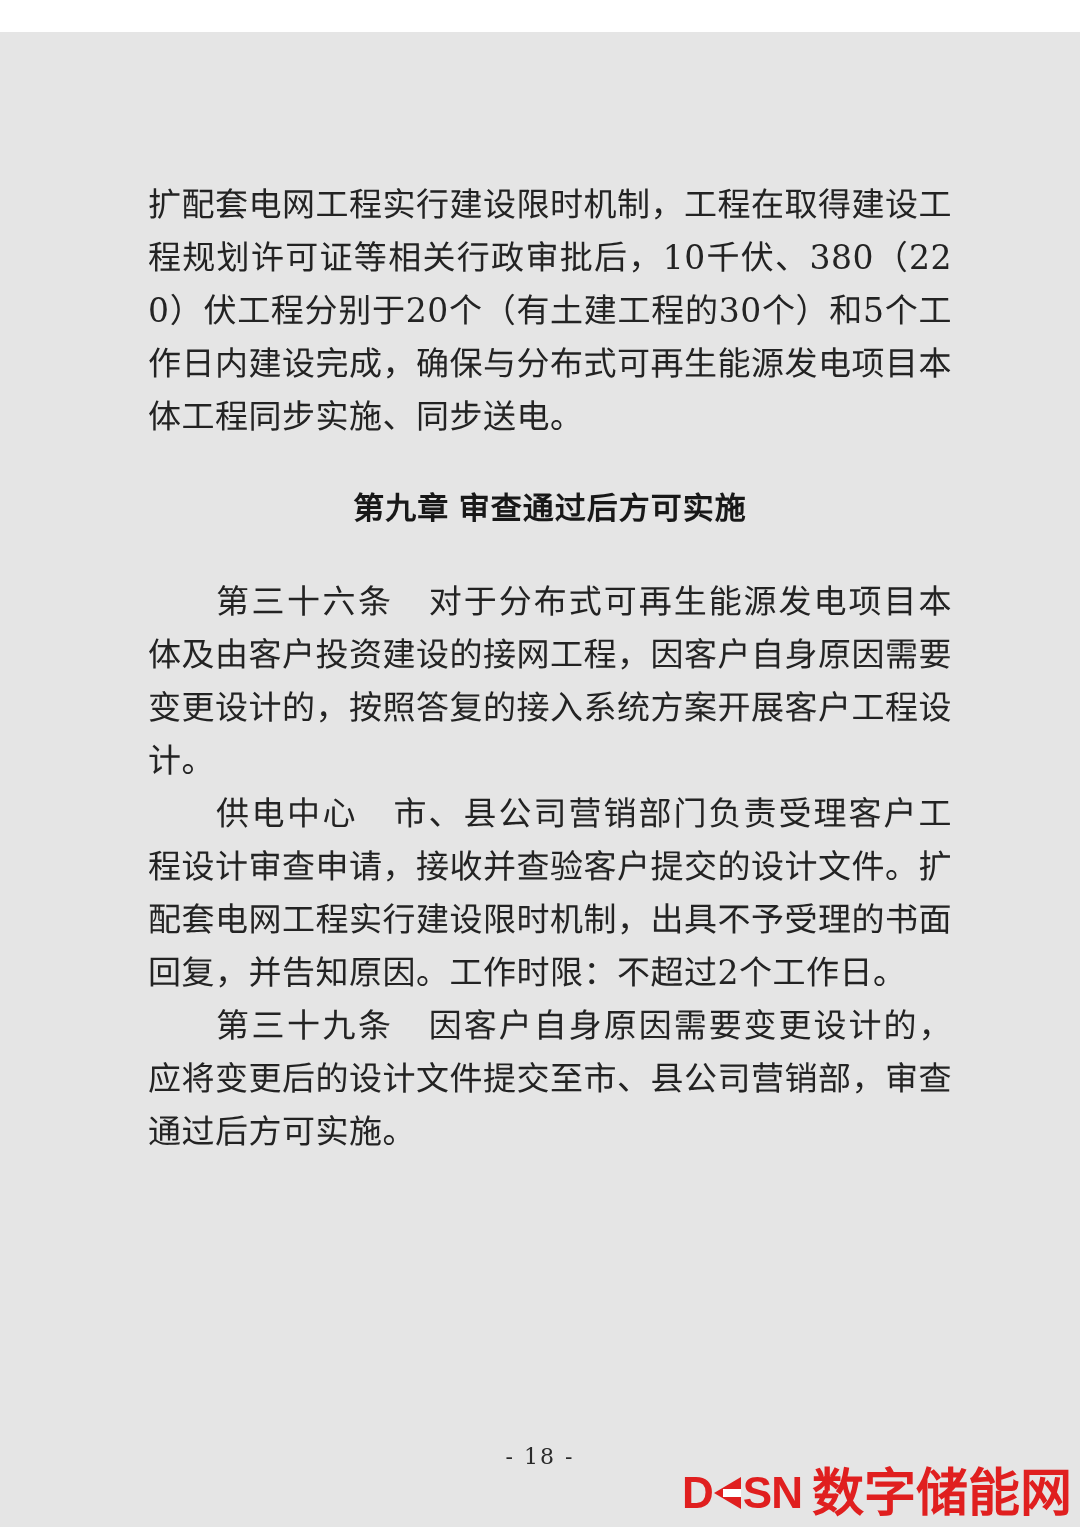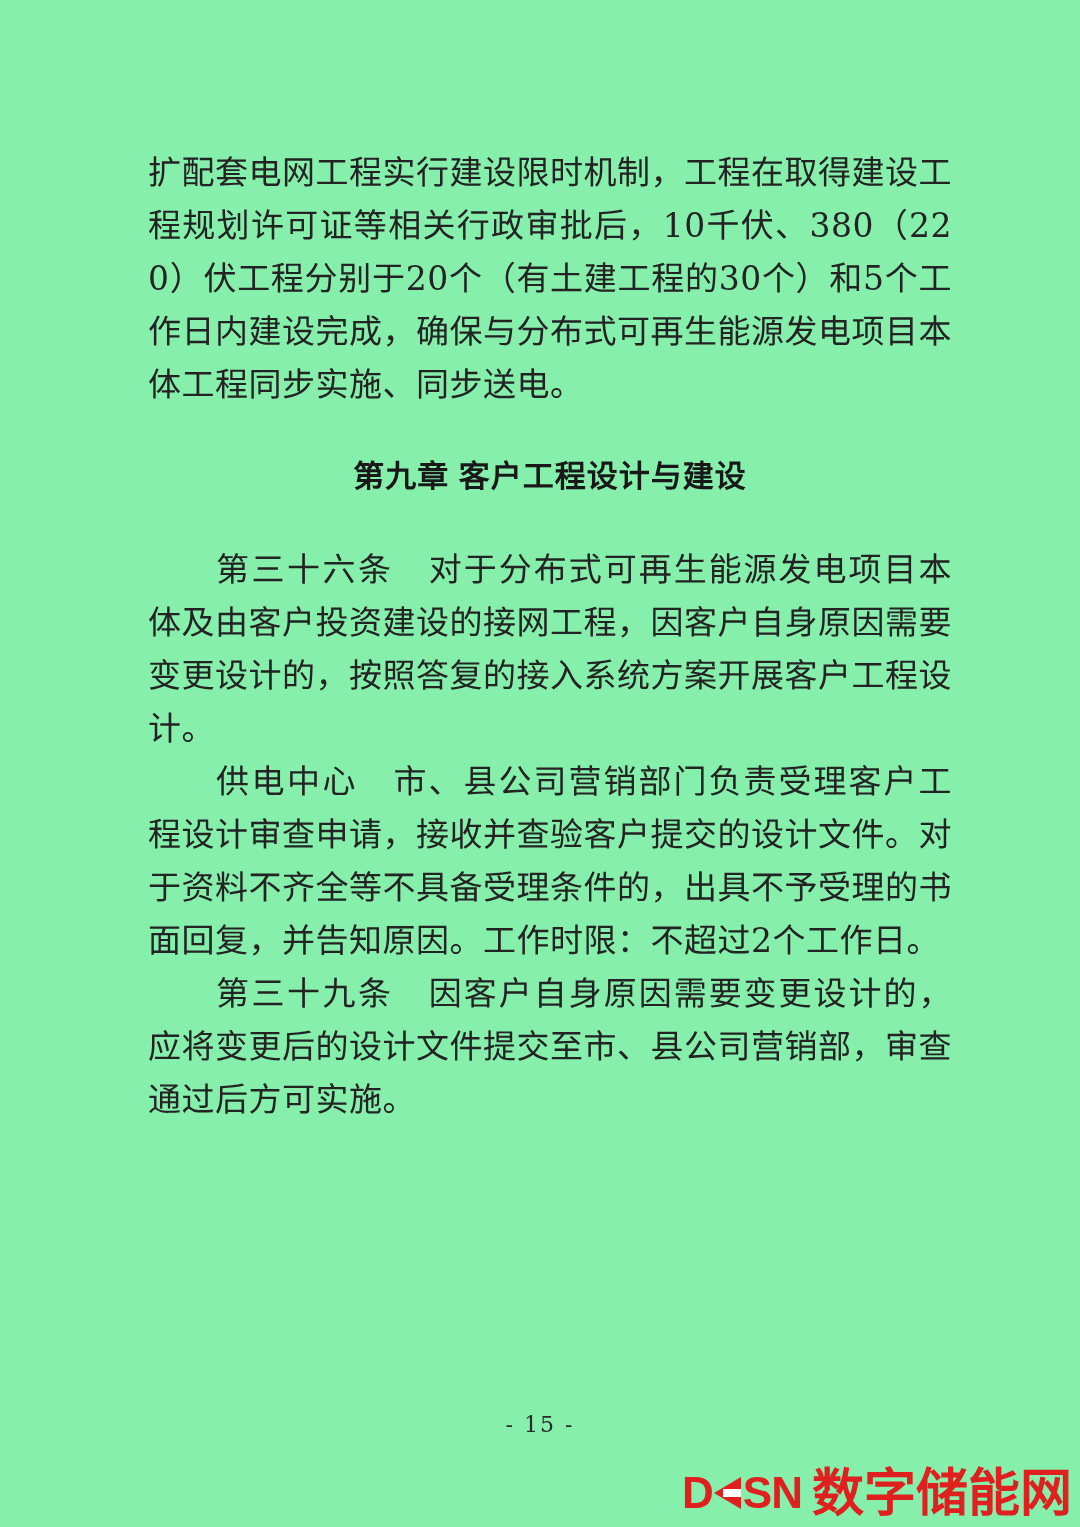--- a/index.html
+++ b/index.html
@@ -14,21 +14,22 @@
     position: relative;
     overflow: hidden;
     font-family: "DejaVu Serif", "Liberation Serif", serif;
     color: #1a1a1a;
     -webkit-font-smoothing: antialiased;
   }
 
   .page {
     position: absolute;
     inset: 0;
-    background: #86efac;
+    background: #e5e5e5;
+    margin-top: 32px;
   }
 
   
   .doc-body {
     position: absolute;
     left: 148px;
     top: 146px;
     width: 804px;
   }
 
@@ -153,39 +154,39 @@
 </head>
 <body>
 
 <div class="page">
 
   <div class="doc-body">
 
     <p class="para">扩配套电网工程实行建设限时机制，工程在取得建设工程规划许可证等相关行政审批后，10千伏、380（220）伏工程分别于20个（有土建工程的30个）和5个工作日内建设完成，确保与分布式可再生能源发电项目本体工程同步实施、同步送电。</p>
 
     <div class="heading-wrap">
-      <h2 class="chapter-heading">第九章  客户工程设计与建设</h2>
+      <h2 class="chapter-heading">第九章  审查通过后方可实施</h2>
     </div>
 
     <p class="para indent">
       <span class="art-no">第三十六条</span><span class="art-gap"></span><span>对于分布式可再生能源发电项目本体及由客户投资建设的接网工程，因客户自身原因需要变更设计的，按照答复的接入系统方案开展客户工程设计。</span>
     </p>
 
     <p class="para indent">
-      <span class="art-no">供电中心</span><span class="art-gap"></span><span>市、县公司营销部门负责受理客户工程设计审查申请，接收并查验客户提交的设计文件。对于资料不齐全等不具备受理条件的，出具不予受理的书面回复，并告知原因。工作时限：不超过2个工作日。</span>
+      <span class="art-no">供电中心</span><span class="art-gap"></span><span>市、县公司营销部门负责受理客户工程设计审查申请，接收并查验客户提交的设计文件。扩配套电网工程实行建设限时机制，出具不予受理的书面回复，并告知原因。工作时限：不超过2个工作日。</span>
     </p>
 
 
     <p class="para indent">
       <span class="art-no">第三十九条</span><span class="art-gap"></span><span>因客户自身原因需要变更设计的，应将变更后的设计文件提交至市、县公司营销部，审查通过后方可实施。</span>
     </p>
 
   </div>
 
-  <div class="page-number">- 15 -</div>
+  <div class="page-number">- 18 -</div>
 
   <div class="watermark">
     <span class="wm-latin">
         <span>D</span>
         <span class="wm-e"></span>
         <span>SN</span>
       </span>
     <span class="wm-cn">数字储能网</span>
   </div>
 

